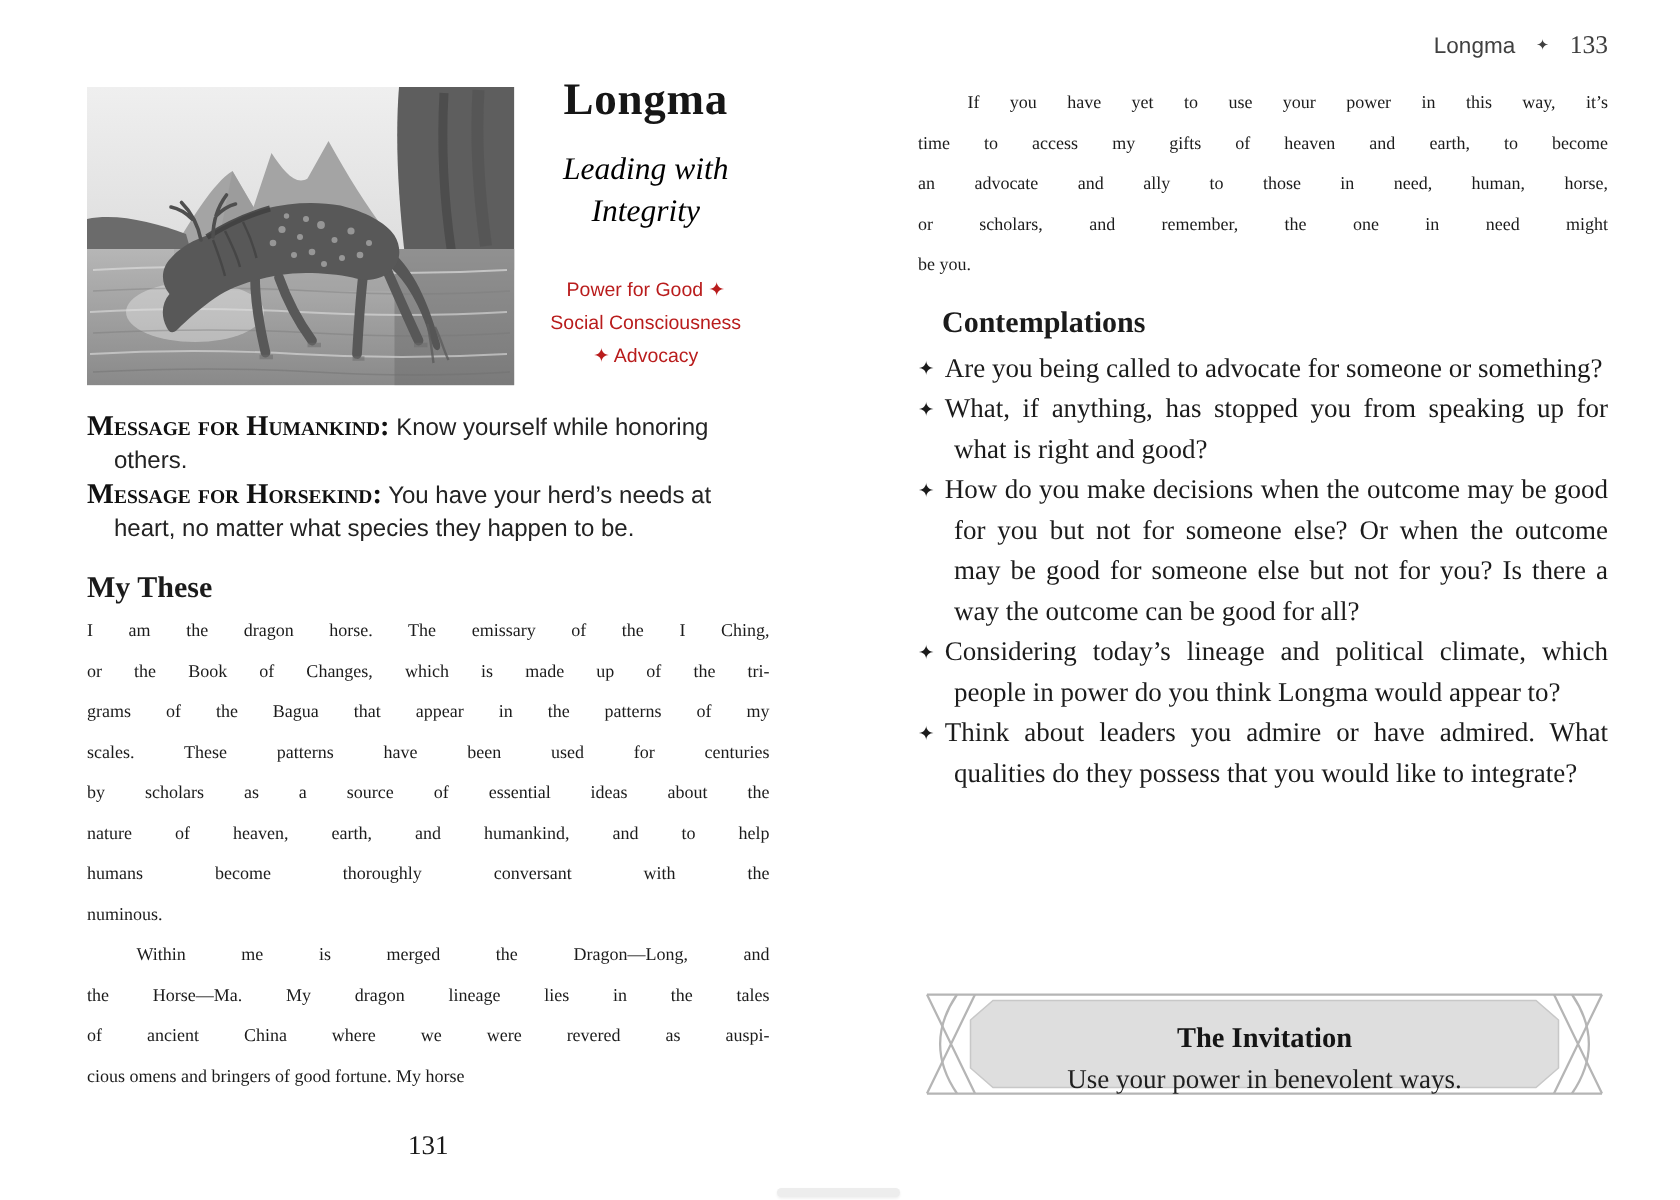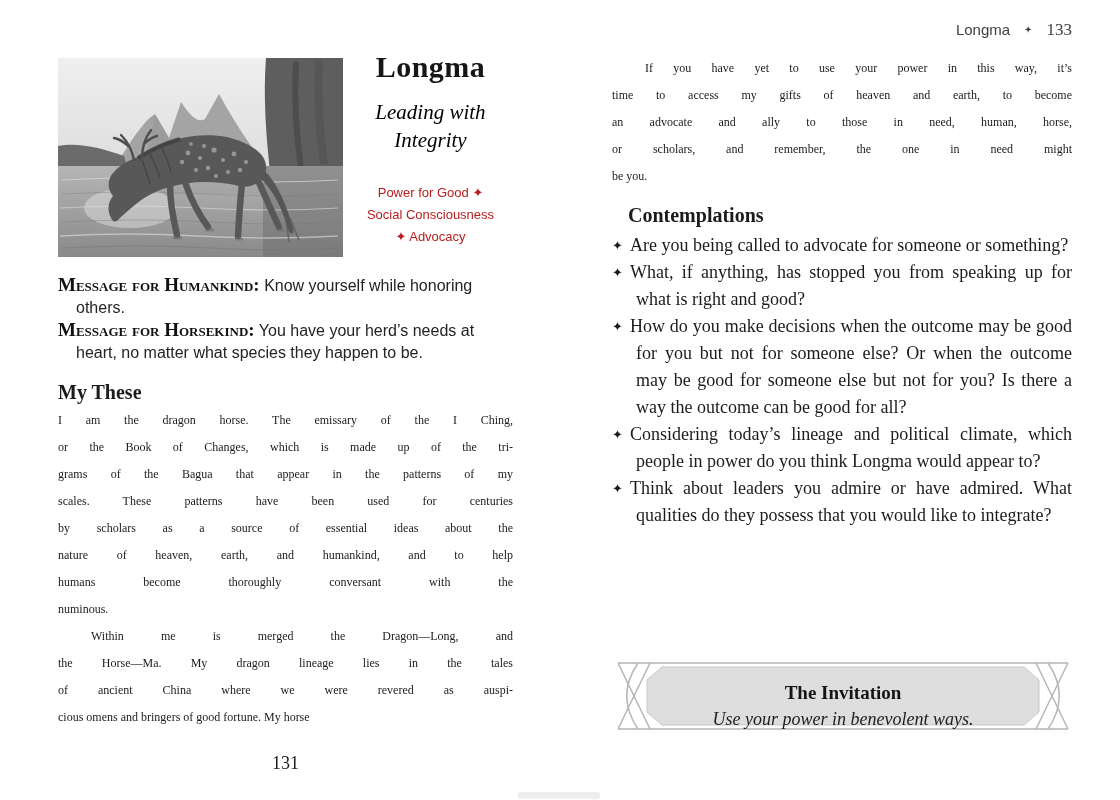--- a/index.html
+++ b/index.html
@@ -41,21 +41,21 @@
   .p3{top:55px;width:460px;}
   .contemplations-heading{position:absolute;left:16px;top:204px;margin:0;font-size:20px;font-weight:700;}
   .bullets{position:absolute;left:0;top:232px;width:460px;font-size:18px;line-height:27px;}
   .bullet{padding-left:24px;text-indent:-24px;text-align:justify;}
   .bmark{font-size:13px;padding-right:7px;vertical-align:1px;}
 
   .invitation{position:absolute;left:-4px;top:658px;width:470px;height:76px;}
   .invitation svg{position:absolute;left:0;top:0;}
   .invitation-text{position:absolute;left:45px;top:10px;width:380px;text-align:center;margin-top:12px;}
   .invitation-title{font-size:19px;font-weight:700;color:#151515;line-height:26px;}
-  .invitation-line{font-size:18px;color:#1f1f1f;line-height:26px;font-style:italic;}
+  .invitation-line{font-size:18px;color:#1f1f1f;line-height:26px;}
 
   .bottom-edge-bar{position:absolute;left:518px;top:792px;width:82px;height:6px;
                    background:#ededed;border-radius:3px;box-shadow:0 1px 2px rgba(0,0,0,.07);}
 </style>
 </head>
 <body>
 
 <div class="screen">
 
   <section class="left-page">

